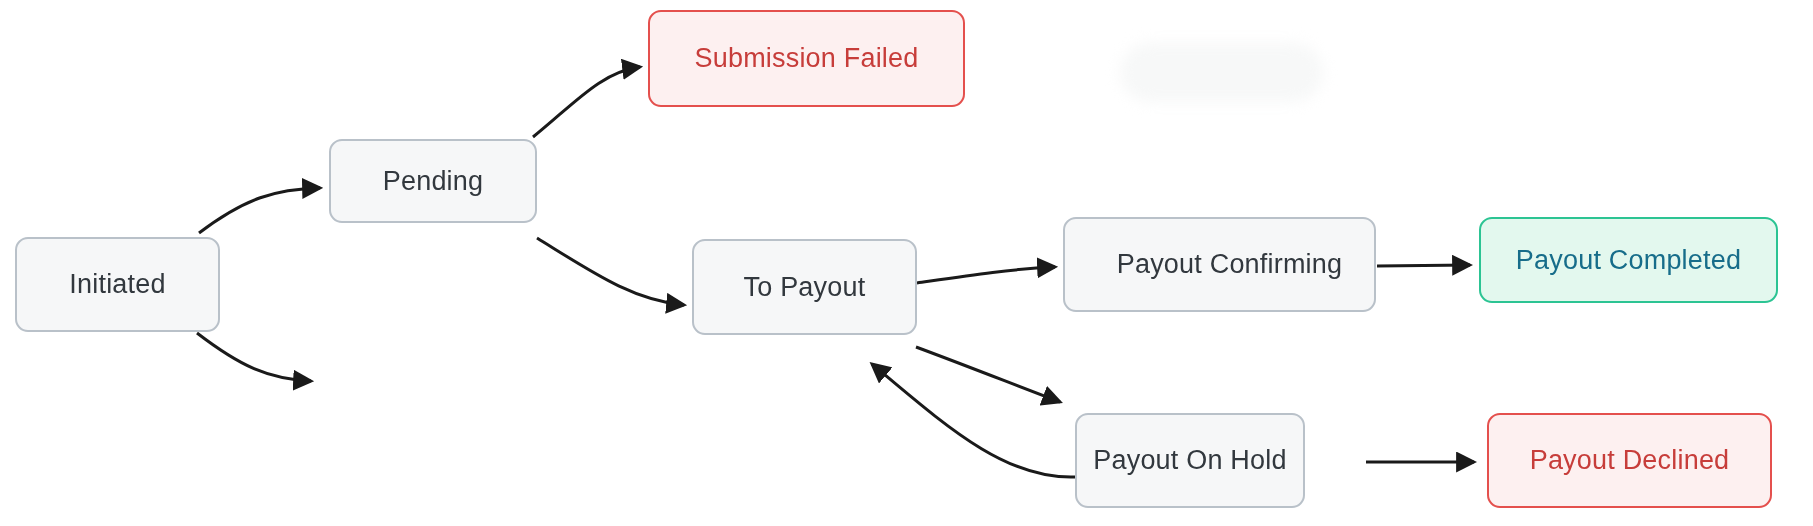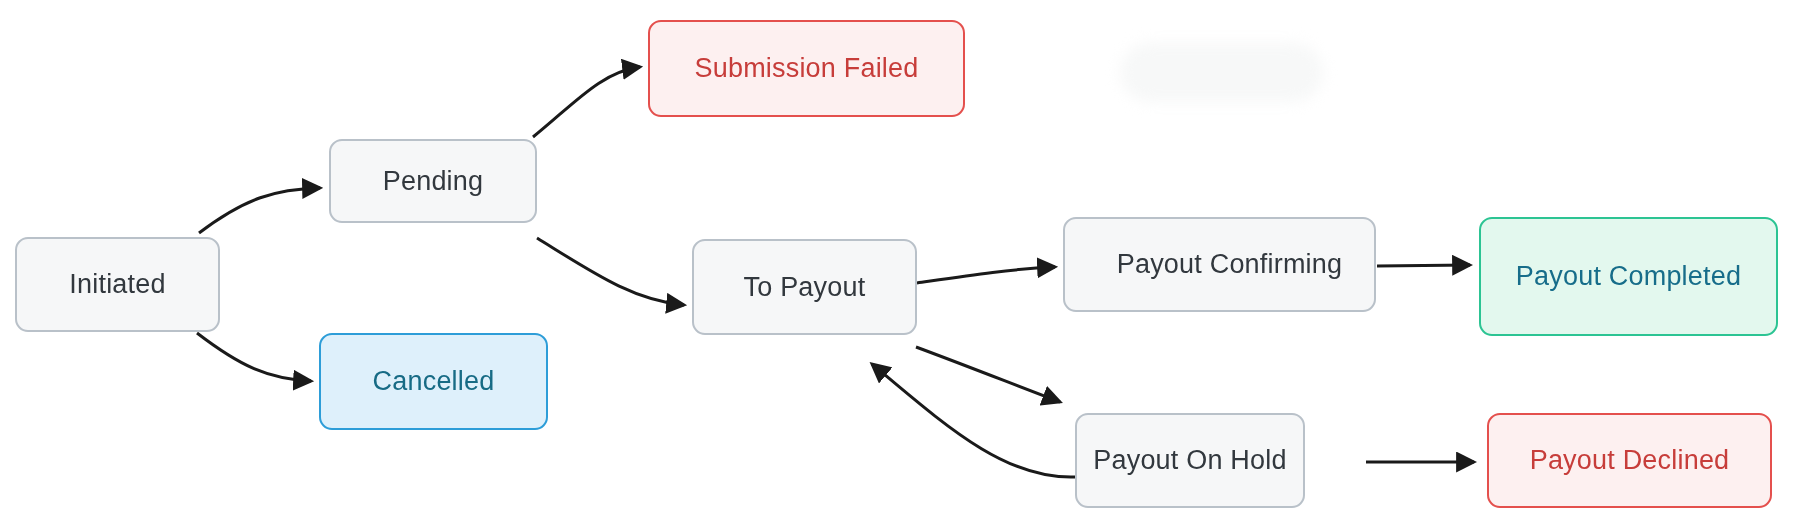--- a/index.html
+++ b/index.html
@@ -85,33 +85,30 @@
       <path d="M 916,347 C 970,367 1020,387 1060,402" class="edge" marker-end="url(#arrowhead)"></path>
       <path d="M 1076,477 C 1005,480 945,425 872,364" class="edge" marker-end="url(#arrowhead)"></path>
       <path d="M 1366,462 L 1474,462" class="edge" marker-end="url(#arrowhead)"></path>
     </svg>
 <div class="node kind-default" style="left: 15px; top: 237px; width: 205px; height: 95px;">
     <span class="node-label">Initiated</span>
   </div>
     <div class="node kind-default" style="left: 329px; top: 139px; width: 208px; height: 84px;">
     <span class="node-label">Pending</span>
   </div>
-    <div class="node kind-danger" style="left: 648px; top: 20px; width: 317px; height: 97px;">
+    <div class="node kind-danger" style="left: 648px; top: 10px; width: 317px; height: 97px;">
     <span class="node-label">Submission Failed</span>
-  </div>
-    <div class="node kind-info" style="left: 319px; top: 333px; width: 229px; height: 97px;">
-    <span class="node-label">Cancelled</span>
   </div>
     <div class="node kind-default" style="left: 692px; top: 239px; width: 225px; height: 96px;">
     <span class="node-label">To Payout</span>
   </div>
     <div class="node kind-default" style="left: 1063px; top: 217px; width: 313px; height: 95px; padding-left: 20px;">
     <span class="node-label">Payout Confirming</span>
   </div>
-    <div class="node kind-success" style="left: 1479px; top: 217px; width: 299px; height: 119px;">
+    <div class="node kind-success" style="left: 1479px; top: 217px; width: 299px; height: 86px;">
     <span class="node-label">Payout Completed</span>
   </div>
     <div class="node kind-default" style="left: 1075px; top: 413px; width: 230px; height: 95px;">
     <span class="node-label">Payout On Hold</span>
   </div>
     <div class="node kind-danger" style="left: 1487px; top: 413px; width: 285px; height: 95px;">
     <span class="node-label">Payout Declined</span>
   </div>
   </div>
 

